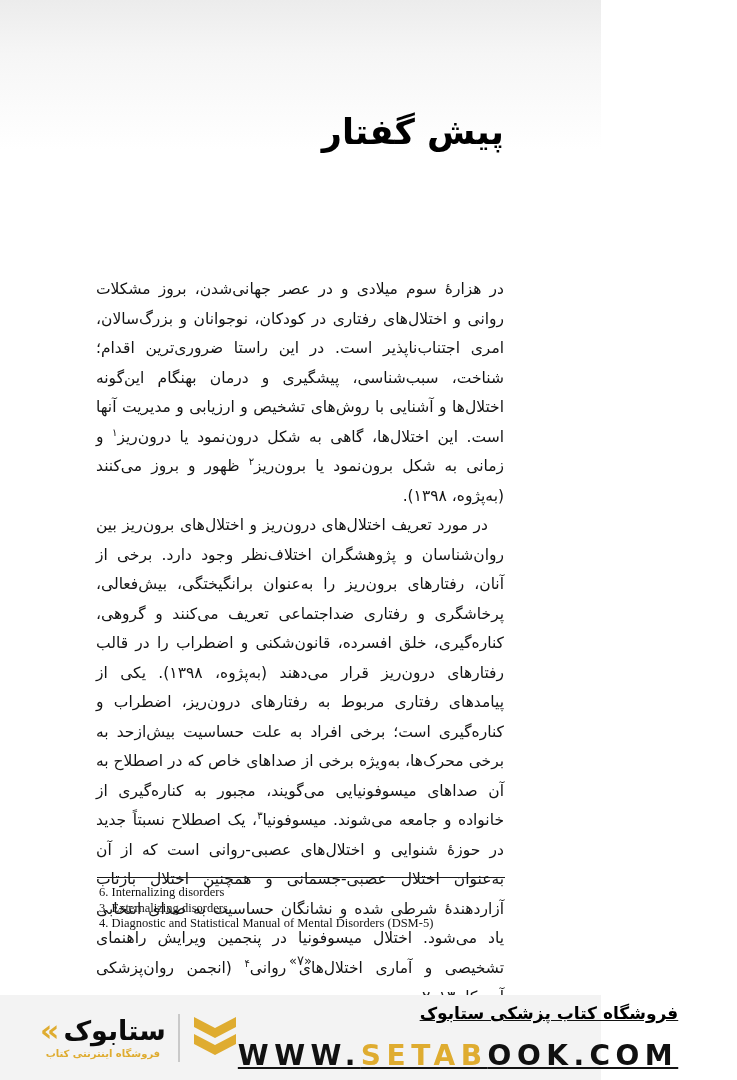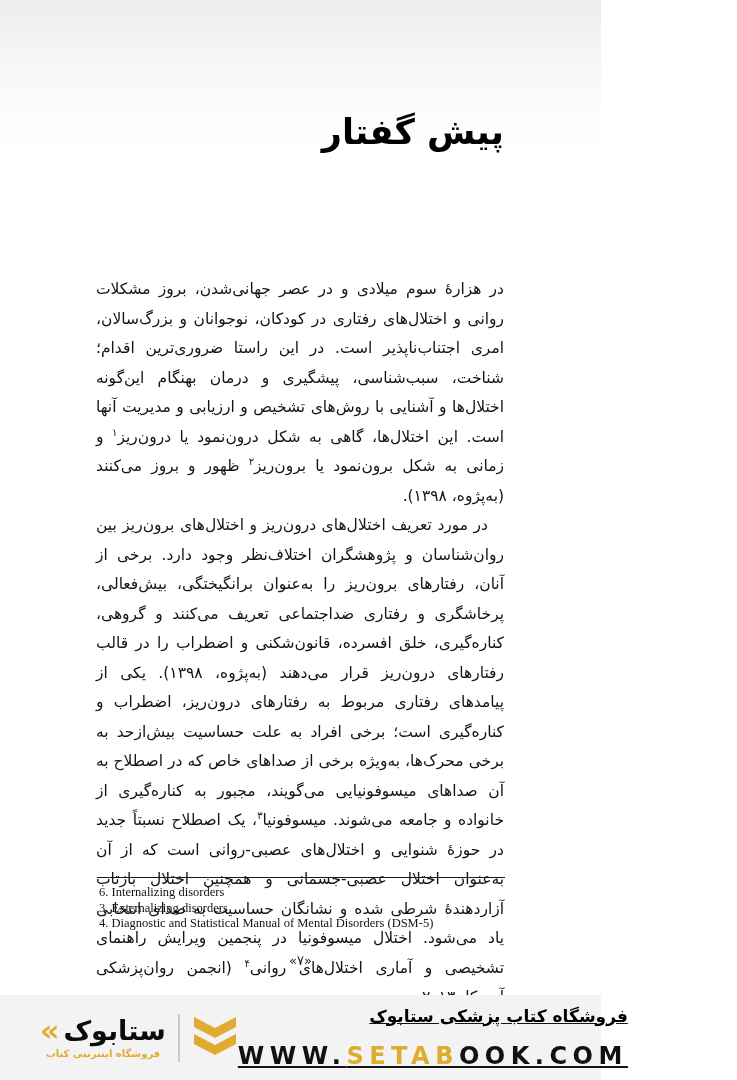--- a/index.html
+++ b/index.html
@@ -45,21 +45,21 @@
   .footer-left { display:flex; align-items:center; gap:12px; }
   .logo-text-block { display:flex; flex-direction:column; align-items:center; }
   .logo-name-row { display:flex; align-items:center; gap:4px; }
   .logo-guillemet { color:var(--gold); font-size:30px; font-weight:700; line-height:1; }
   .logo-name { direction:rtl; font-size:27px; font-weight:700; color:#0b0b0b; line-height:1.1; }
   .logo-subtitle { direction:rtl; font-size:10px; color:var(--gold); margin-top:2px; font-weight:700; }
   .logo-divider { width:2px; height:48px; background:#c9c9c9; }
   .footer-right { display:flex; flex-direction:column; align-items:flex-end; gap:4px;text-decoration:underline; }
   .store-name { direction:rtl; font-size:17px; font-weight:700; color:#000; }
   .site-url {
-    direction:ltr; font-size:24px; font-weight:700; letter-spacing:5.5px;
+    direction:ltr; font-size:28px; font-weight:700; letter-spacing:5.5px;
     color:#111; font-family:"DejaVu Sans",sans-serif;margin-top:12px;
   }
   .site-url .gold { color:var(--gold); }
 </style>
 </head>
 <body>
 
 <div class="page">
 
   <h1 class="title">پیش گفتار</h1>

